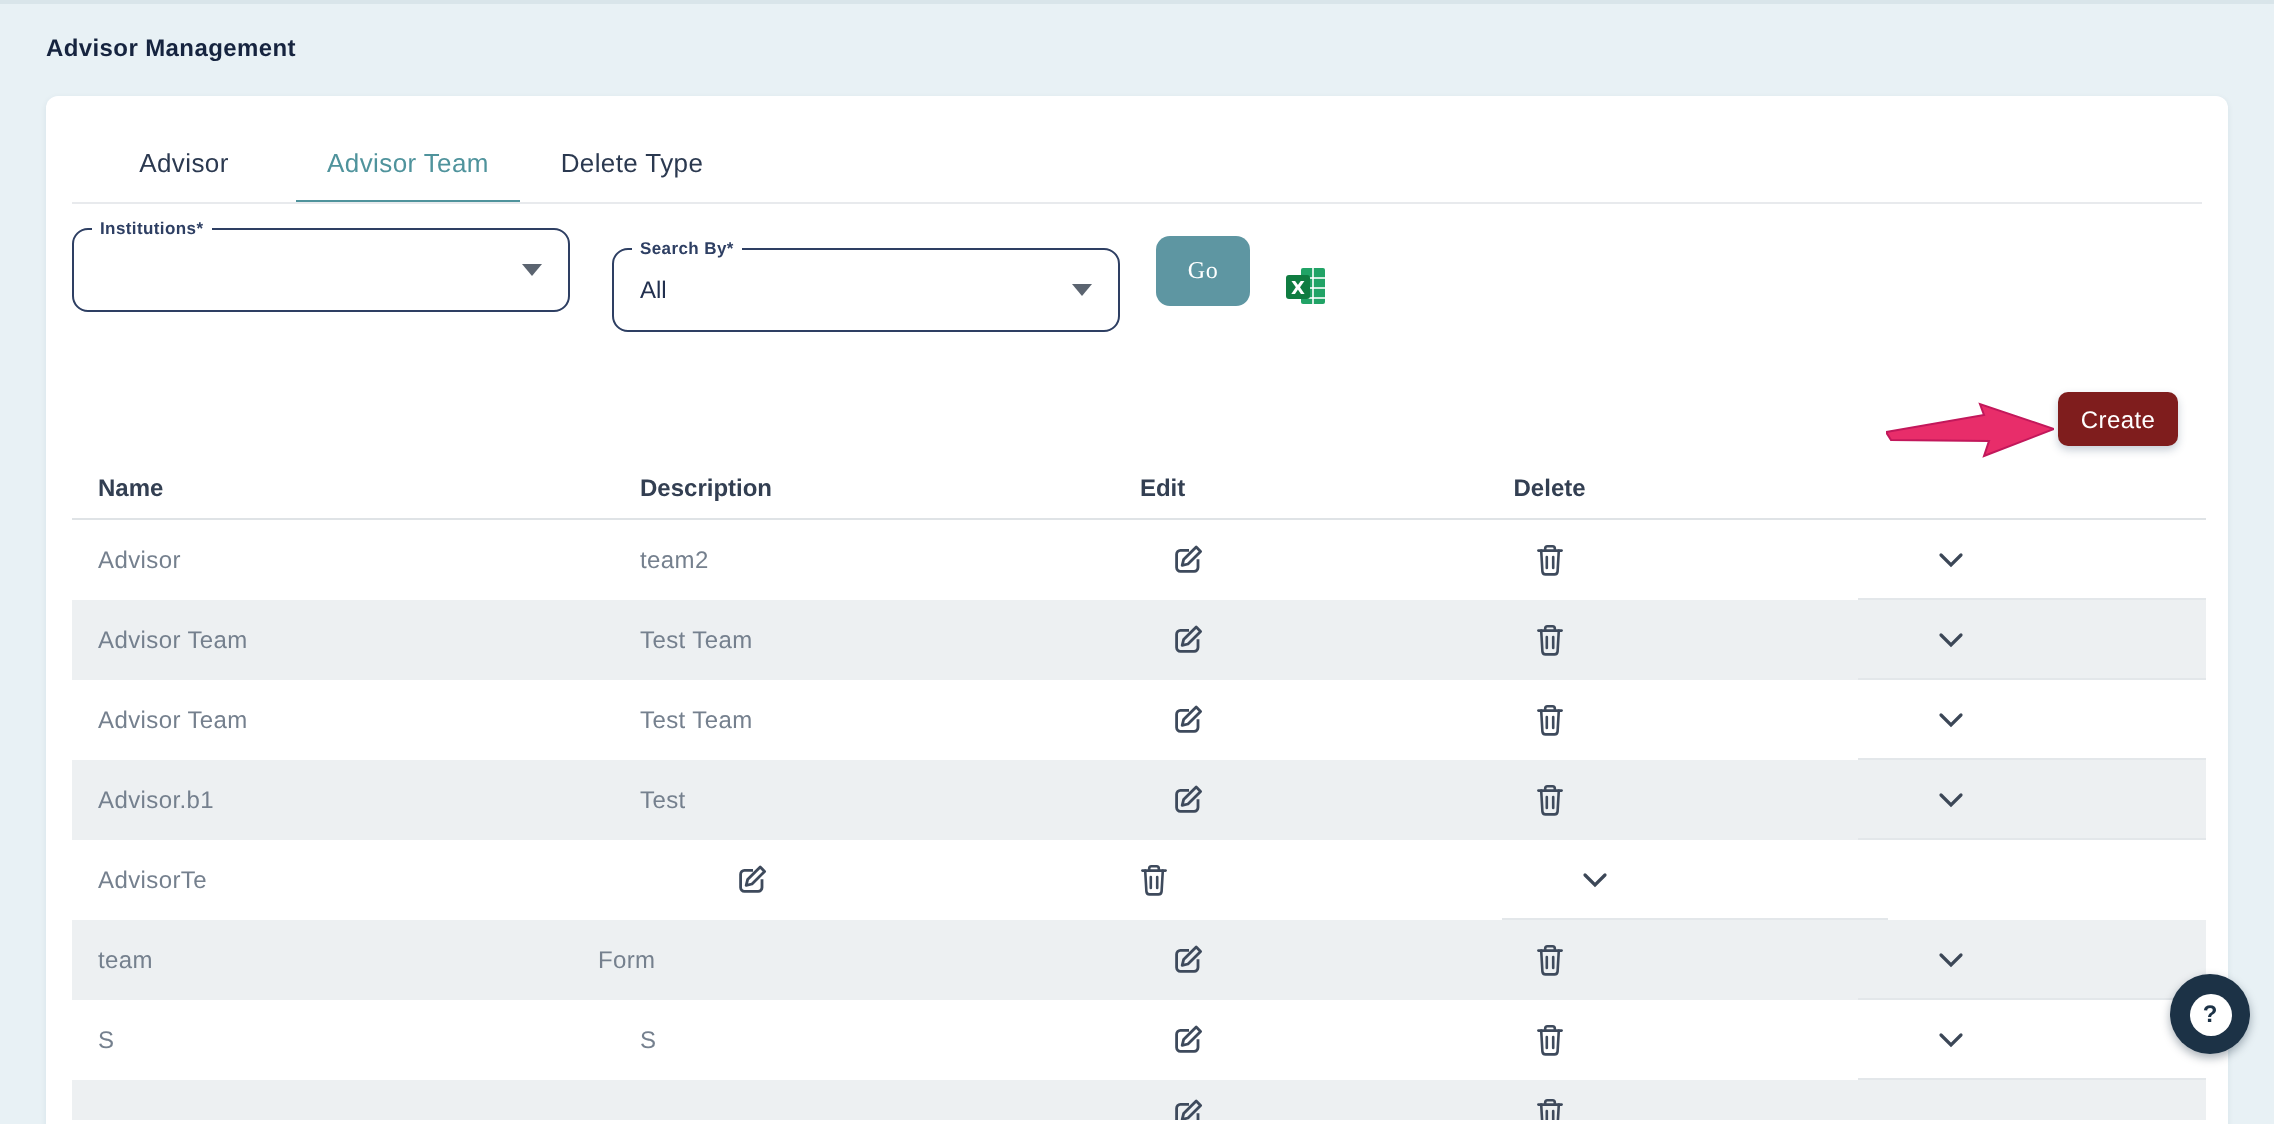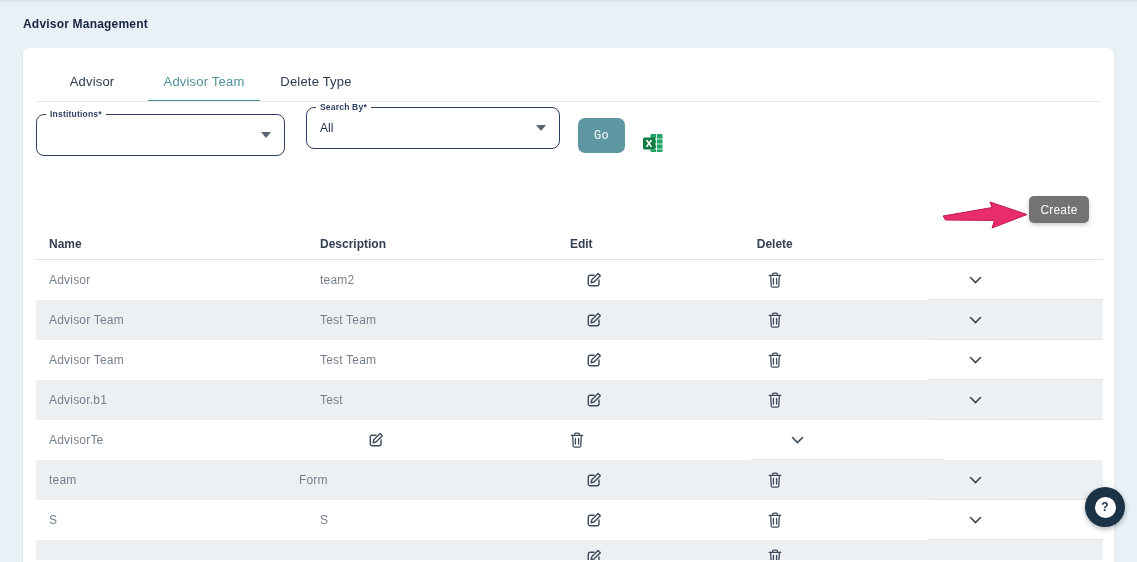--- a/index.html
+++ b/index.html
@@ -29,48 +29,48 @@
   .tab.active { color:#4f939c; }
   .tab.active::after {
     content:""; position:absolute; left:0; bottom:-1px; width:100%; height:2px; background:#4f939c;
   }
   .tabs-divider { position:absolute; top:53px; left:13px; width:1065px; height:1px; background:#e8eaed; }
   
   .select-box {
     position:absolute; height:42px; border:1.5px solid #2e3f63; border-radius:8px; background:#fff;
   }
   .select-inst { top:66px; left:13px; width:249px; }
-  .select-search { top:59px; left:283px; width:254px; }
+  .select-search { top:76px; left:283px; width:254px; }
   .select-label {
     position:absolute; top:-6px; left:9px; background:#fff; padding:0 4px;
     font-size:8.5px; color:#2e3f63; letter-spacing:.2px;font-weight:bold;
   }
   .select-value {
     position:absolute; top:0; left:13px; height:100%; display:flex; align-items:center;
     font-size:12px; color:#22304f;
   }
   .select-caret {
     position:absolute; right:13px; top:17px; width:0; height:0;
     border-left:5px solid transparent; border-right:5px solid transparent;
     border-top:6px solid #5b6470;
   }
   .go-btn {
     position:absolute; top:70px; left:555px; width:47px; height:35px;
     background:#5e96a2; color:#fff; border:none; border-radius:7px;
-    font-size:12px; font-family:Liberation Mono, monospace; cursor:pointer;
+    font-size:12px; font-family:Liberation Serif, serif; cursor:pointer;
     display:flex; align-items:center; justify-content:center; letter-spacing:.3px;
   }
   .excel-btn {
     position:absolute; top:84px; left:619px; width:22px; height:22px;
     background:none; border:none; cursor:pointer; padding:0;
   }
   
   .create-btn {
     position:absolute; top:148px; left:1006px; width:60px; height:27px;
-    background:#737373; color:#fff; border:none; border-radius:5px;
+    background:#7f1d1d; color:#fff; border:none; border-radius:5px;
     font-size:12px; font-family:inherit; cursor:pointer;
     display:flex; align-items:center; justify-content:center;
     box-shadow:0 2px 4px rgba(30,60,90,.25); letter-spacing:.2px;
   }
   .arrow-annotation { position:absolute; top:151px; left:920px; width:84px; height:32px; }
   
   .table { position:absolute; top:180px; left:13px; width:1067px; }
   .trow { display:flex; width:1067px; height:40px; align-items:center;gap:30px; }
   .thead { height:32px; font-weight:bold; font-size:12px; color:#333f52; border-bottom:1px solid #dfe3e6; }
   .trow.stripe { background:#edf0f2; }

